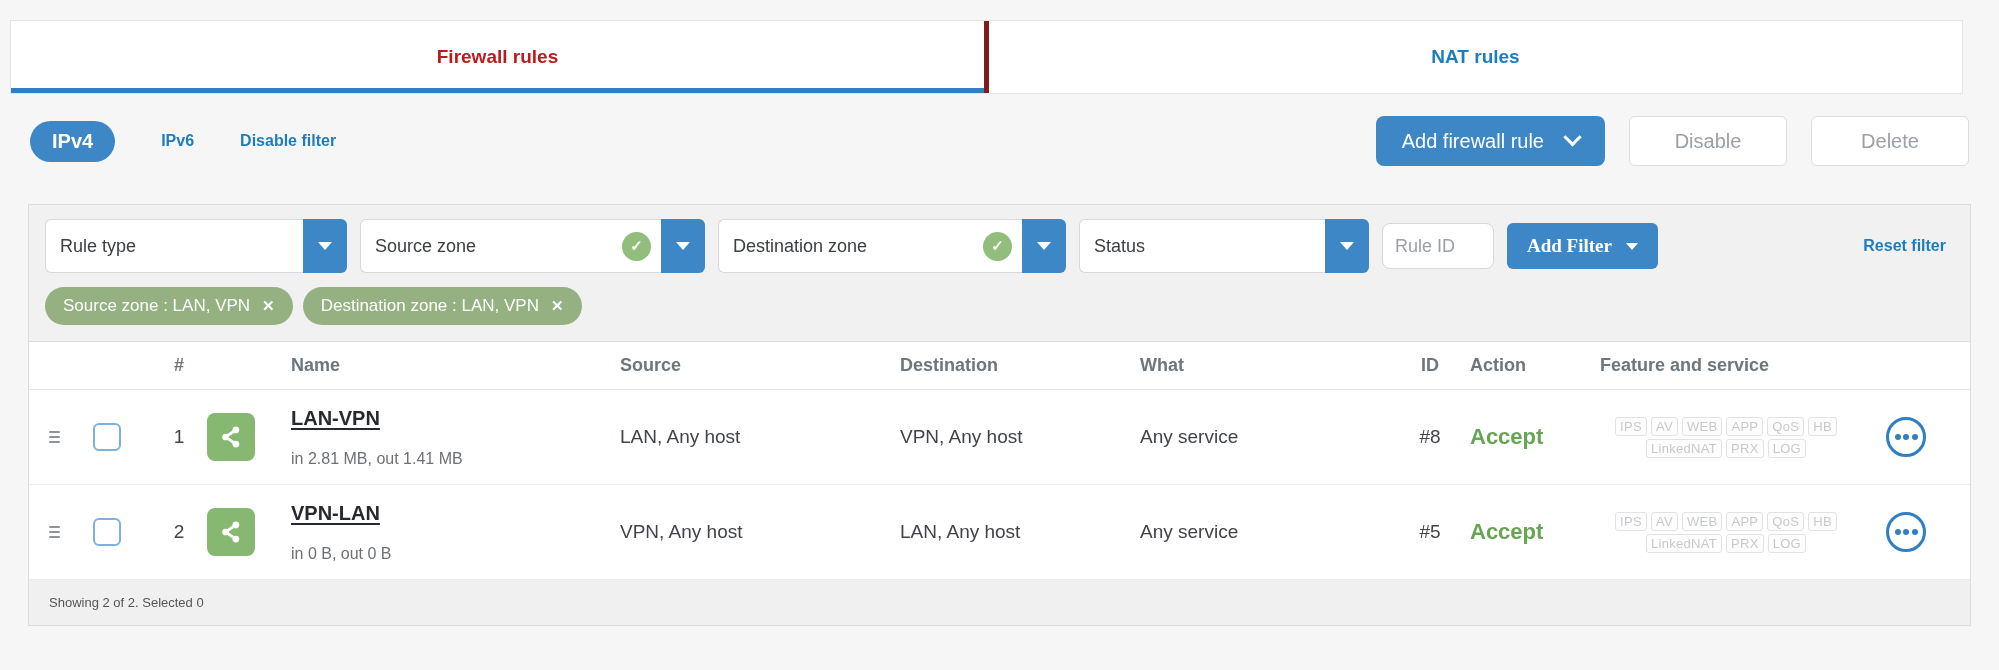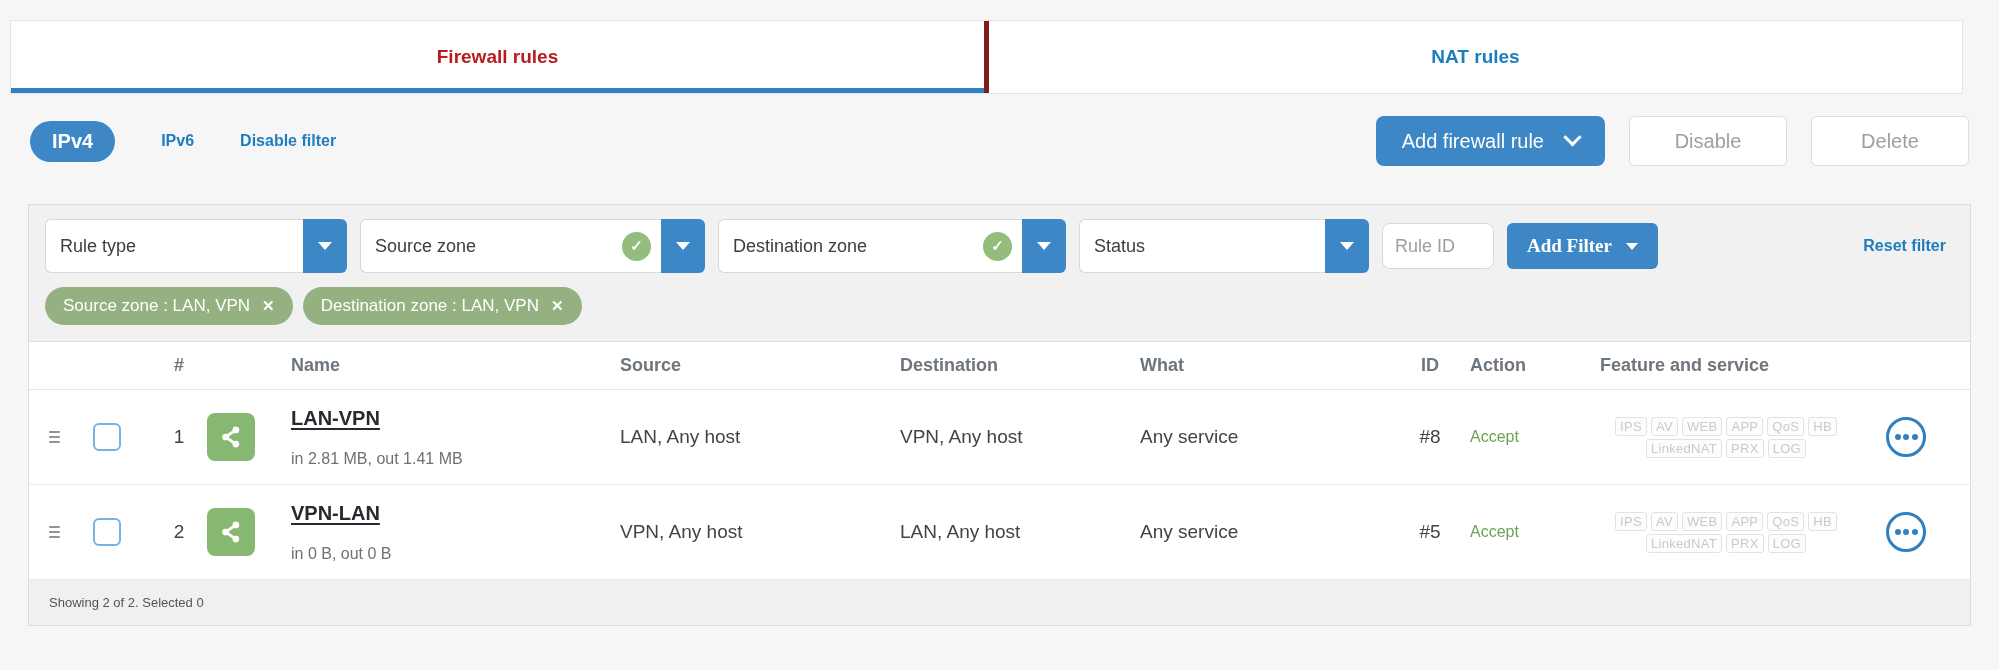--- a/index.html
+++ b/index.html
@@ -86,21 +86,21 @@
   .trow{ min-height:95px; border-bottom:1px solid #ececed; font-size:19px; color:#3f444a; }
   .drag{ display:flex; flex-direction:column; gap:3px; width:11px; cursor:grab; }
   .drag i{ height:2px; background:#8e9399; border-radius:1px; }
   .checkbox{ width:28px; height:28px; border:2px solid #7cb1dd; border-radius:6px;
     background:#fff; cursor:pointer; }
   .ruleicon{ width:48px; height:48px; border-radius:8px; background:var(--icon-green);
     display:flex; align-items:center; justify-content:center; }
   .rule-name{ font-size:20px; font-weight:bold; color:#26292e;
     text-decoration:underline; text-underline-offset:3px; cursor:pointer; display:inline-block; }
   .traffic{ font-size:16px; color:#6c7176; margin-top:20px; }
-  .accept{ color:var(--accept-green); font-weight:normal; font-size:16px; }
+  .accept{ color:var(--accept-green); font-weight:bold; font-size:22px; }
   .feats{ display:flex; flex-wrap:wrap; justify-content:center;
     gap:3px 4px; width:252px; }
   .badge{ font-size:13px; color:#c7cacd; border:1px solid #e0e2e4;
     border-radius:3px; padding:0 4px; line-height:17px; background:#fdfdfd;
     letter-spacing:.3px; white-space:nowrap; }
   .menu-btn{ width:40px; height:40px; border-radius:50%;
     border:3px solid var(--underline-blue); background:#fff; display:flex;
     align-items:center; justify-content:center; gap:2.5px; cursor:pointer;
     margin-left:14px; }
   .menu-btn i{ width:6px; height:6px; border-radius:50%; background:var(--underline-blue); }

